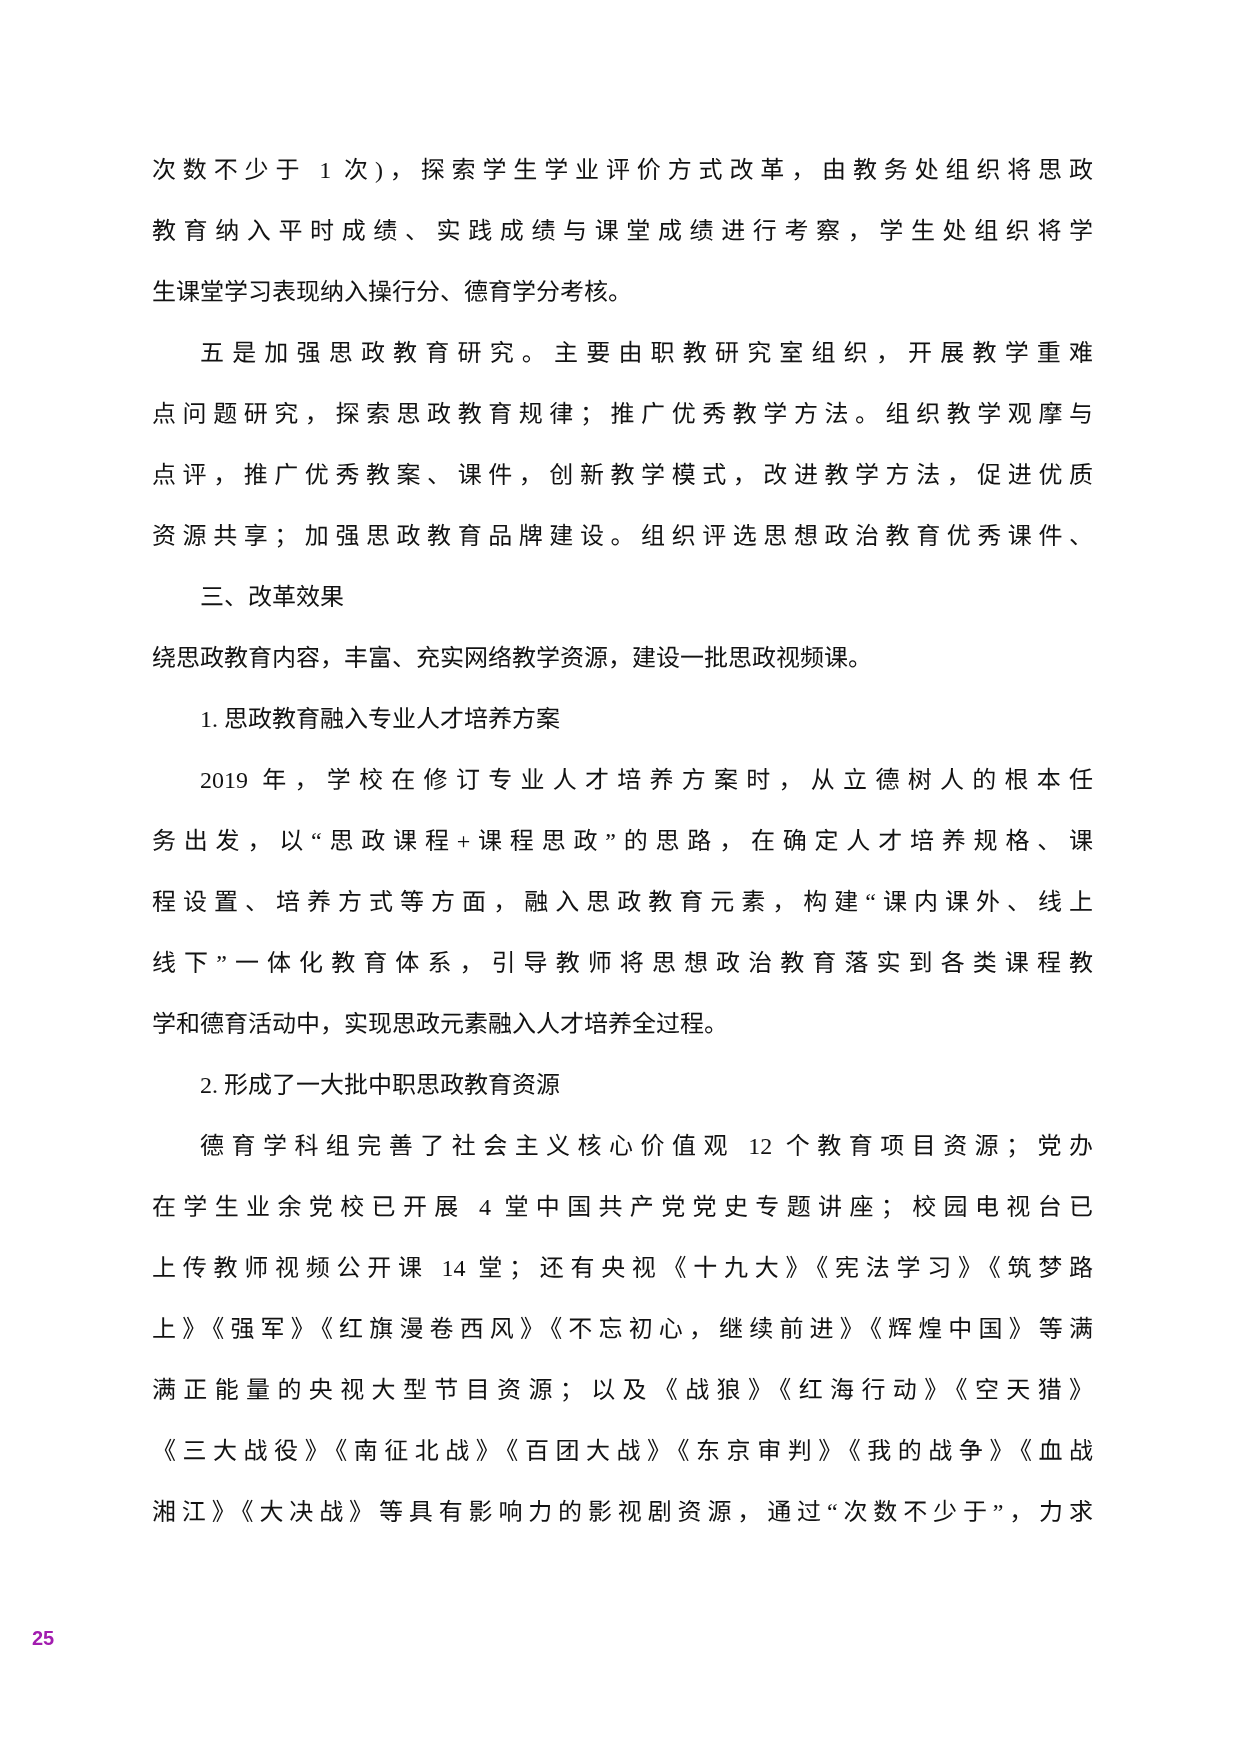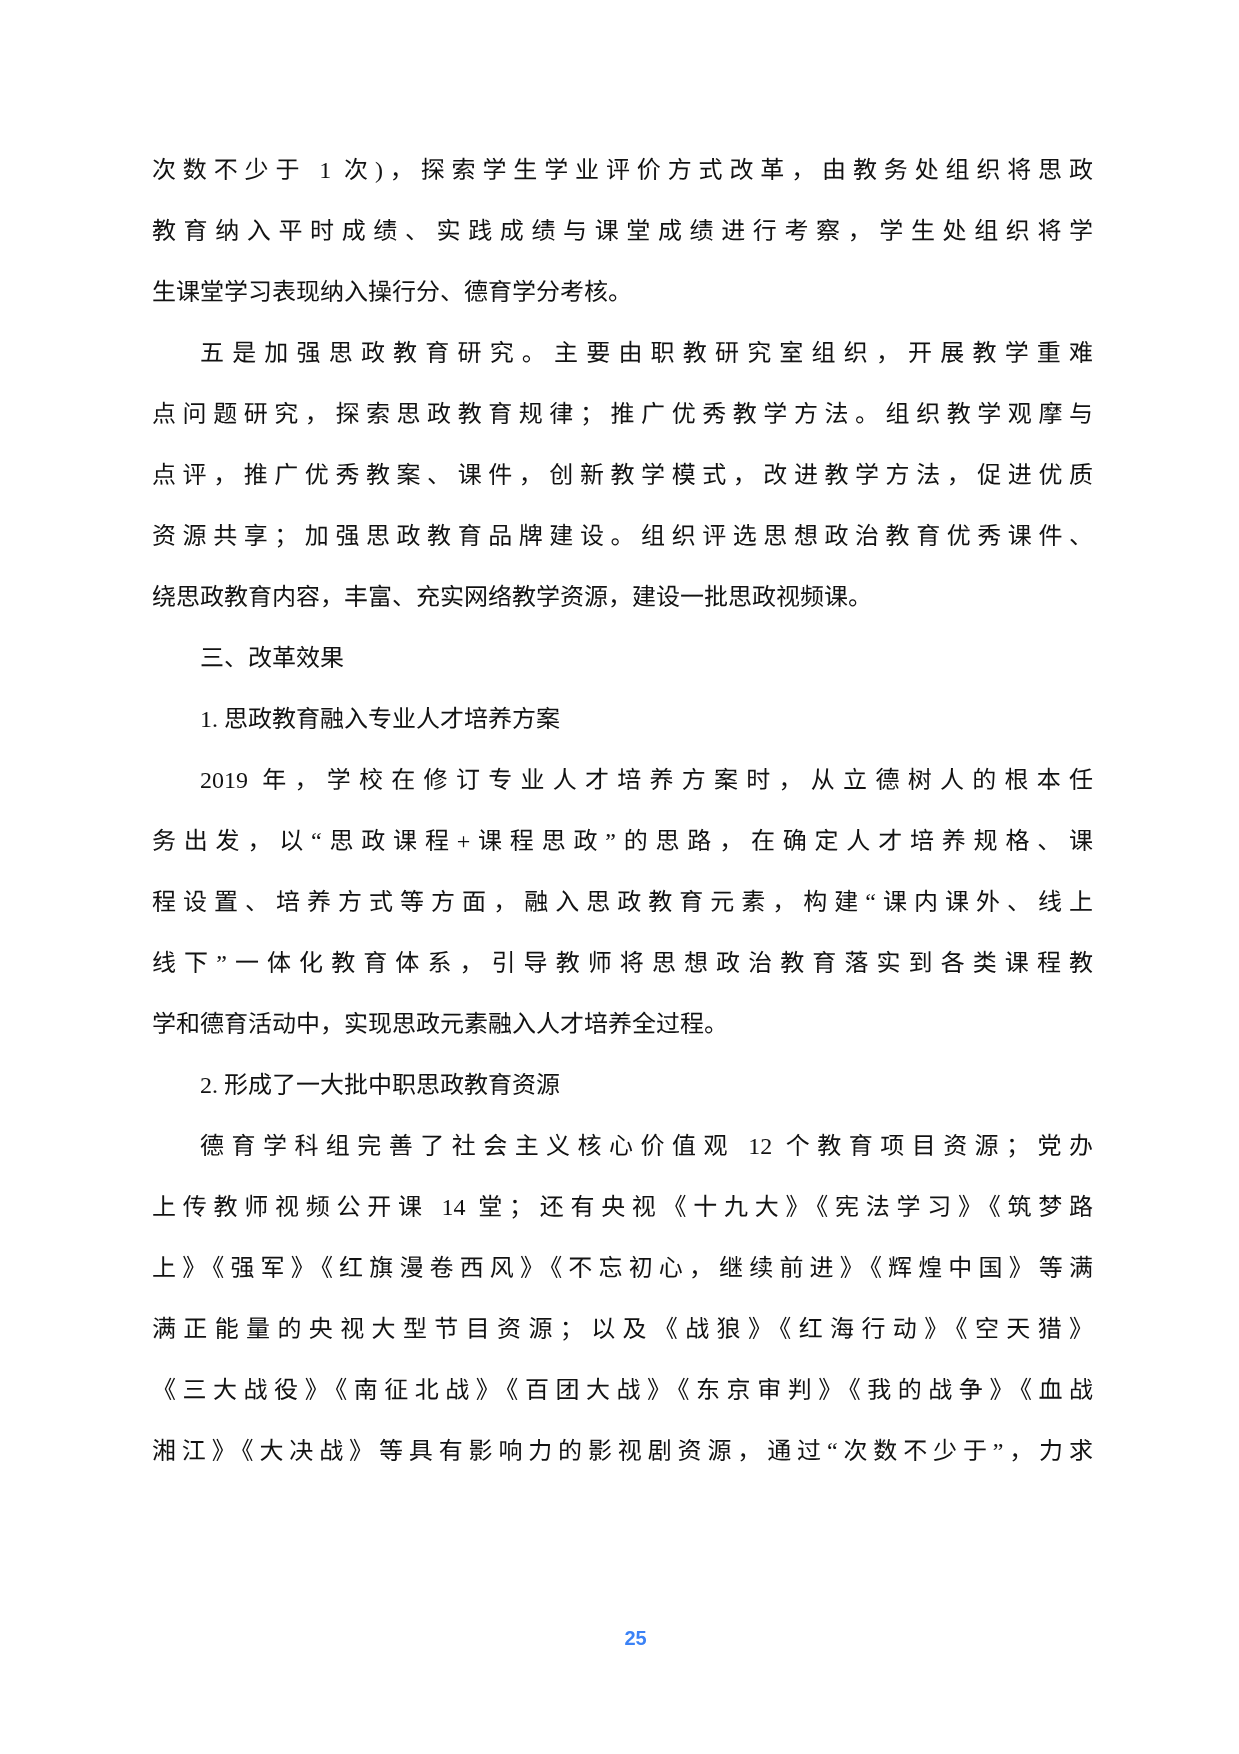--- a/index.html
+++ b/index.html
@@ -47,52 +47,53 @@
 
   
   .end { text-align-last: left; }
 
   
   .pageno {
     position: absolute;
     left: 0;
     right: 0;
     top: 1626px;
-    text-align: center;
+    text-align: left;
     font-family: "Liberation Sans", "DejaVu Sans", sans-serif;
     font-size: 20px;
     line-height: 24px;
     font-weight: 600;
-    color: #3b82f6;
+    color: #a21caf;
     padding-left: 32px;
   }
 </style>
 </head>
 <body>
 
 <main class="page">
 
   <section class="textblock">
     <p class="ln">次数不少于 1 次)，探索学生学业评价方式改革，由教务处组织将思政</p>
     <p class="ln">教育纳入平时成绩、实践成绩与课堂成绩进行考察，学生处组织将学</p>
     <p class="ln end">生课堂学习表现纳入操行分、德育学分考核。</p>
     <p class="ln ind">五是加强思政教育研究。主要由职教研究室组织，开展教学重难</p>
     <p class="ln">点问题研究，探索思政教育规律；推广优秀教学方法。组织教学观摩与</p>
     <p class="ln">点评，推广优秀教案、课件，创新教学模式，改进教学方法，促进优质</p>
     <p class="ln">资源共享；加强思政教育品牌建设。组织评选思想政治教育优秀课件、</p>
+    <p class="ln ind end">三、改革效果</p>
     <p class="ln end">绕思政教育内容，丰富、充实网络教学资源，建设一批思政视频课。</p>
-    <p class="ln ind end">三、改革效果</p>
     <p class="ln ind end">1. 思政教育融入专业人才培养方案</p>
     <p class="ln ind">2019 年，学校在修订专业人才培养方案时，从立德树人的根本任</p>
     <p class="ln">务出发，以“思政课程+课程思政”的思路，在确定人才培养规格、课</p>
     <p class="ln">程设置、培养方式等方面，融入思政教育元素，构建“课内课外、线上</p>
     <p class="ln">线下”一体化教育体系，引导教师将思想政治教育落实到各类课程教</p>
     <p class="ln end">学和德育活动中，实现思政元素融入人才培养全过程。</p>
     <p class="ln ind end">2. 形成了一大批中职思政教育资源</p>
     <p class="ln ind">德育学科组完善了社会主义核心价值观 12 个教育项目资源；党办</p>
+    <p class="ln">在学生业余党校已开展 4 堂中国共产党党史专题讲座；校园电视台已</p>
     <p class="ln">上传教师视频公开课 14 堂；还有央视《十九大》《宪法学习》《筑梦路</p>
     <p class="ln">上》《强军》《红旗漫卷西风》《不忘初心，继续前进》《辉煌中国》等满</p>
     <p class="ln">满正能量的央视大型节目资源；以及《战狼》《红海行动》《空天猎》</p>
     <p class="ln">《三大战役》《南征北战》《百团大战》《东京审判》《我的战争》《血战</p>
     <p class="ln">湘江》《大决战》等具有影响力的影视剧资源，通过“次数不少于”，力求</p>
   </section>
 
   <div class="pageno">25</div>
 
 </main>

